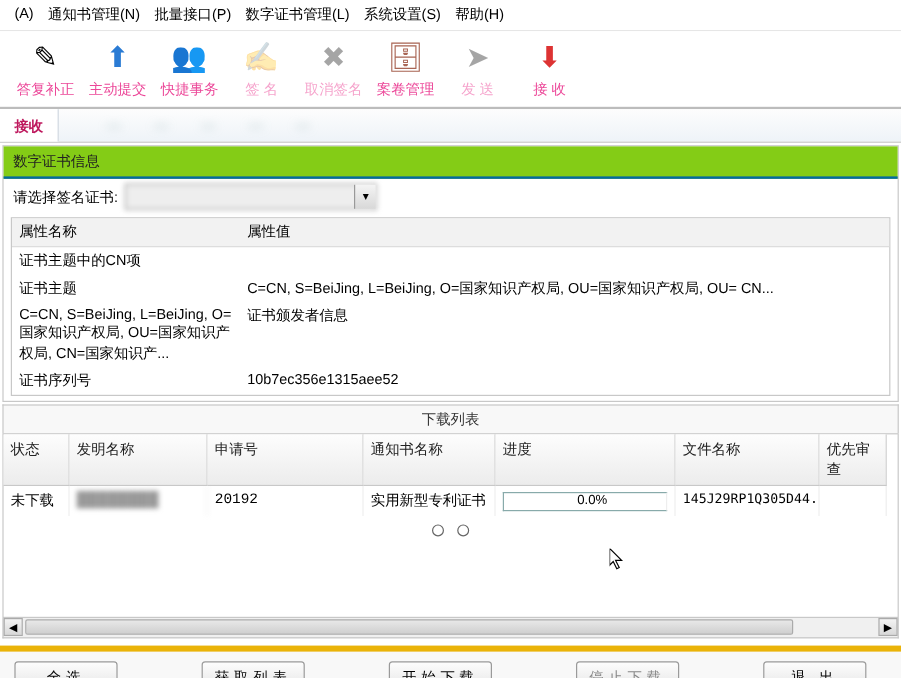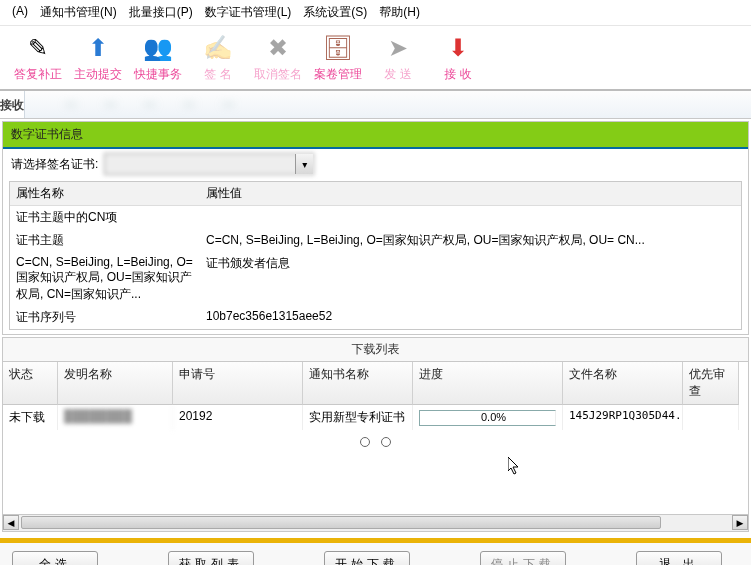--- a/index.html
+++ b/index.html
@@ -7,21 +7,21 @@
 
 .menubar { display: flex; padding: 2px 6px; background: #fff; border-bottom: 1px solid #e6e6e6; }
 .menubar span { padding: 2px 6px; cursor: default; }
 
 .toolbar { display: flex; padding: 4px 8px 0; background: #fff; border-bottom: 2px solid #bcbcbc; }
 .tb-item { display: flex; flex-direction: column; align-items: center; width: 60px; padding: 2px 0 6px; cursor: pointer; }
 .tb-item .ic { width: 32px; height: 32px; display: flex; align-items: center; justify-content: center; font-size: 24px; }
 .tb-item .lbl { margin-top: 2px; color: #ec4899; }
 
 .tabstrip { display: flex; align-items: stretch; height: 28px; background: linear-gradient(#fdfdfd,#eef3f8); border-bottom: 1px solid #c8c8c8; }
-.tabstrip .tab { padding: 6px 0; color: #404040; border-right: 1px solid #d0d8e0; cursor: pointer; }
+.tabstrip .tab { padding: 6px 12px; color: #be185d; border-right: 1px solid #d0d8e0; cursor: pointer; }
 .tabstrip .tab.active { background: #fff; font-weight: bold; }
 .tabstrip .blur { flex: 1; filter: blur(4px); color: #8aa; padding: 6px 40px; letter-spacing: 12px; }
 
 .panel { border: 1px solid #c8c8c8; margin: 2px; }
 .panel-title { padding: 4px 8px; color: #222; border-bottom: 2px solid #0369a1; background: #84cc16; }
 
 .cert-row { display: flex; align-items: center; padding: 4px 8px; }
 .cert-row label { margin-right: 6px; }
 .combo { position: relative; width: 210px; }
 .combo input { width: 100%; height: 22px; padding: 0 22px 0 4px; border: 1px solid #999; background: #eee; filter: blur(2px); }
@@ -35,21 +35,21 @@
 .attr-head { background: #f2f2f2; border-bottom: 1px solid #ddd; }
 .attr-row { font-family: Consolas, monospace; }
 
 .dl-section { margin: 0 2px; }
 .dl-title { padding: 3px 8px; color: #333; border: 1px solid #c8c8c8; border-bottom: none; background: #f8f8f8; text-align: center; }
 
 .gridwrap { border: 1px solid #c8c8c8; }
 .grid-head, .grid-row { display: flex; }
 .grid-head div { background: linear-gradient(#fdfdfd,#ececec); border-right: 1px solid #d0d0d0; border-bottom: 1px solid #c8c8c8; padding: 4px 6px; font-weight: normal; color: #222; }
 .grid-row div { border-right: 1px solid #eee; padding: 4px 6px; white-space: nowrap; overflow: hidden; }
-.col-state { width: 55px; } .col-name { width: 115px; } .col-app { width: 130px; }
+.col-state { width: 55px; } .col-name { width: 115px; } .col-app { width: 130px; font-family: Liberation Mono, monospace; }
 .col-not { width: 110px; } .col-prog { width: 150px; } .col-file { width: 120px; } .col-prio { width: 56px; }
 
 .blurcell { color: #999; filter: blur(2px); }
 .progressbox { border: 1px solid #8aa; height: 16px; position: relative; margin-top: 1px; }
 .progressbox span { position: absolute; width: 100%; text-align: center; font-size: 11px; top: 0; }
 
 .pager { text-align: center; padding: 6px 0 10px; }
 .pager .dot { display: inline-block; width: 10px; height: 10px; border: 1px solid #666; border-radius: 50%; margin: 0 4px; }
 .gridbody { height: 109px; overflow: auto; }
 

